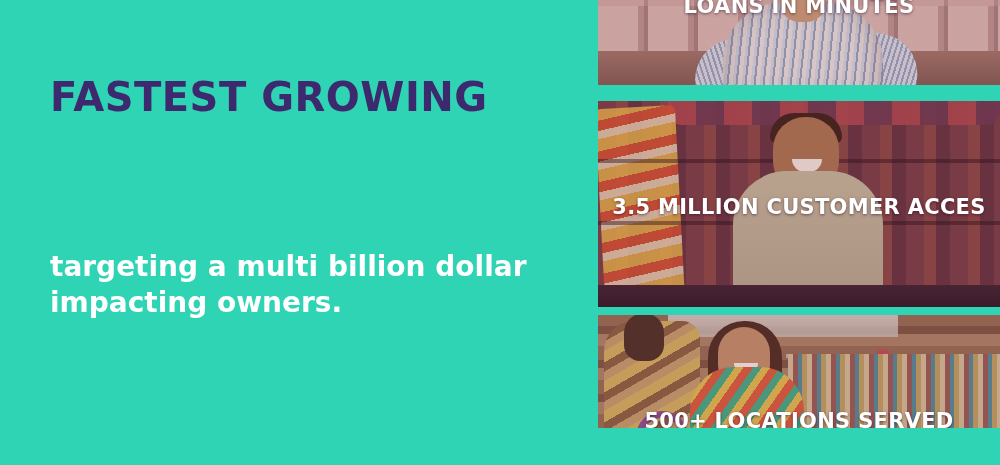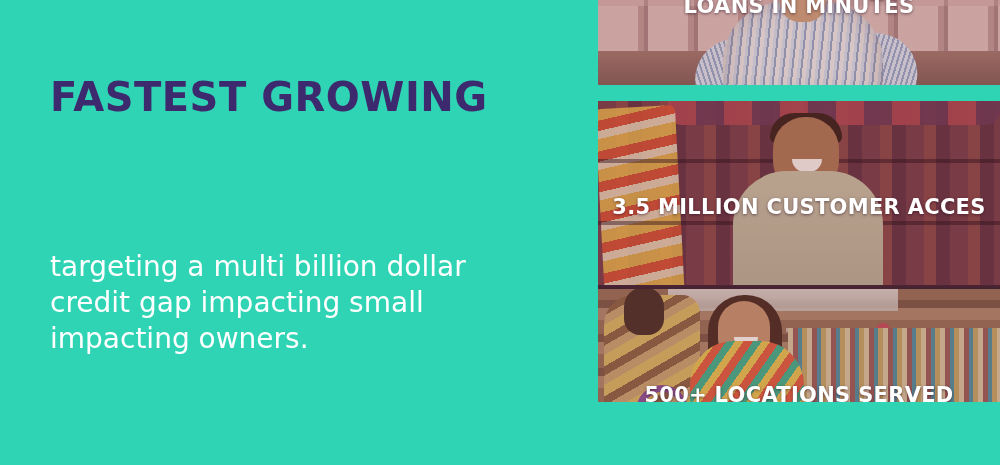--- a/index.html
+++ b/index.html
@@ -41,21 +41,21 @@
   }
   .headline .hl-line { display: block; }
 
   .subtitle {
     position: absolute;
     left: 50px;
     top: 249px;
     width: 520px;
     color: #ffffff;
     font-family: "DejaVu Sans", sans-serif;
-    font-weight: normal;
+    font-weight: bold;
     font-size: 28px;
     line-height: 36px;
     white-space: nowrap;
   }
   .subtitle .sub-line { display: block; }
 
   
   .right-column {
     position: absolute;
     left: 598px;
@@ -197,21 +197,21 @@
     background: #fdf6ee; border-radius: 0 0 16px 16px;
   }
   .p2-counter {
     position: absolute; left:0; bottom:0; width:100%; height:22px;
     background: linear-gradient(to bottom, #3c2230, #2a1722);
   }
   #panel-2 .tint { background: rgba(120, 45, 70, 0.22); }
   #caption-2 { top: 94px; }
 
   
-  #panel-3 { top: 289px; height: 113px; background: #6e4238; }
+  #panel-3 { top: 315px; height: 113px; background: #6e4238; }
   .p3-bg {
     position: absolute; left:0; top:0; width:100%; height:100%;
     background:
       repeating-linear-gradient(0deg,
         #9a6d53 0px, #9a6d53 14px,
         #b08566 14px, #b08566 26px,
         #7d553f 26px, #7d553f 34px),
       linear-gradient(to bottom, #8a6046 0%, #5d3a30 100%);
   }
   .p3-signboard {
@@ -284,21 +284,20 @@
 <div id="slide">
 
   <div class="left-panel">
 
     <div class="headline">
       <span class="hl-line">FASTEST GROWING</span>
     </div>
 
     <div class="subtitle">
       <span class="sub-line">targeting a multi billion dollar</span>
-      <span class="sub-line">credit gap impacting small</span>
       <span class="sub-line">impacting owners.</span>
     </div>
 
   </div>
 
   <div class="right-column">
 
     <div class="photo-panel" id="panel-1">
       <div class="scene">
         <div class="p1-wall"></div>

